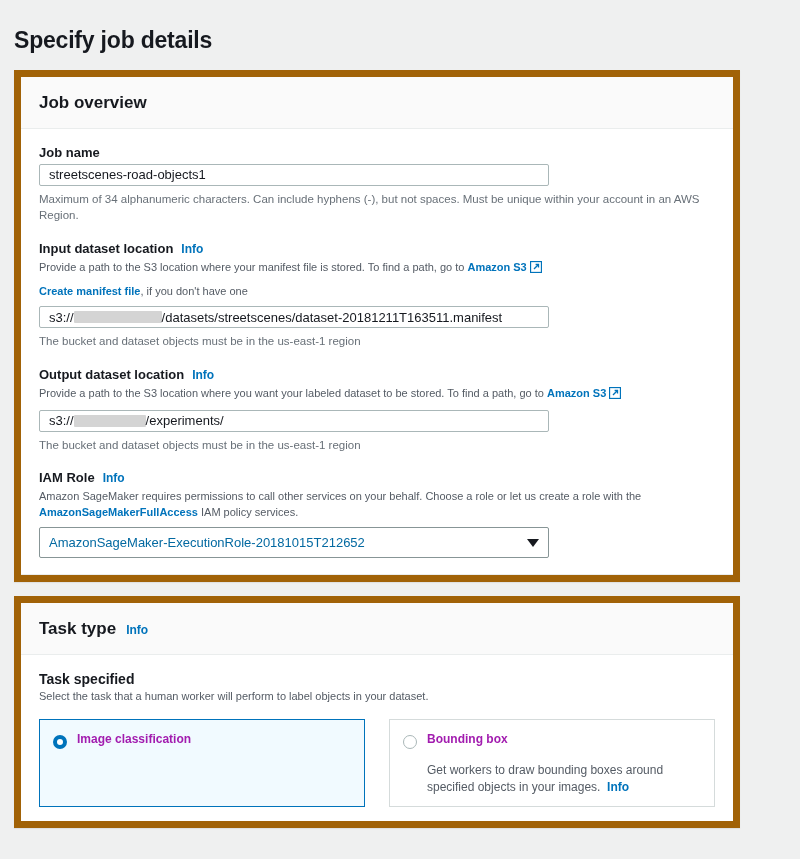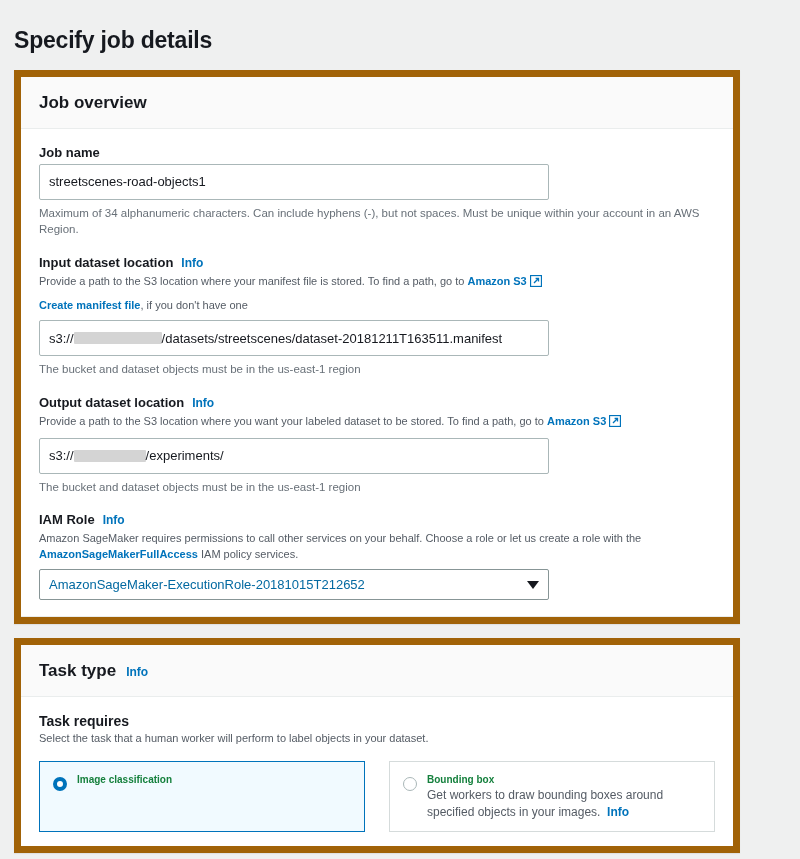--- a/index.html
+++ b/index.html
@@ -79,21 +79,21 @@
     text-decoration: none;
     cursor: pointer;
   }
   .ext-icon {
     display: inline-block;
     vertical-align: -2px;
     margin-left: 3px;
   }
   .text-input {
     width: 510px;
-    height: 36px;
+    height: 22px;
     border: 1px solid #aab7b8;
     border-radius: 2px;
     background: #fff;
     font-family: "Liberation Sans", sans-serif;
     font-size: 13px;
     color: #16191f;
     padding: 0 9px;
     box-sizing: border-box;
     display: flex;
     align-items: center;
@@ -196,24 +196,24 @@
     flex: 0 0 auto;
     margin-top: 3px;
     box-sizing: border-box;
   }
   .radio.checked {
     border: 4px solid #0073bb;
     background: #fff;
     box-shadow: inset 0 0 0 2px #fff;
   }
   .card-title {
-    font-size: 10px;
-    font-weight: bold;
-    color: #15803d;
-    margin-bottom: 2px;
+    font-size: 12px;
+    font-weight: bold;
+    color: #a21caf;
+    margin-bottom: 16px;
   }
   .card-desc {
     font-size: 12px;
     color: #545b64;
     line-height: 1.42;
   }
 </style>
 </head>
 <body>
 
@@ -302,21 +302,21 @@
 </div>
 
 <div class="panel">
 
   <div class="panel-header">
     <span class="panel-header-title">Task type</span>
     <a class="info-link">Info</a>
   </div>
 
   <div class="panel-body">
-    <div class="task-sel-title">Task requires</div>
+    <div class="task-sel-title">Task specified</div>
     <p class="desc">Select the task that a human worker will perform to label objects in your dataset.</p>
 
     <div class="cards">
 
       <div class="task-card selected">
         <div class="card-top">
           <span class="radio checked"></span>
           <div>
             <div class="card-title">Image classification</div>
           </div>

